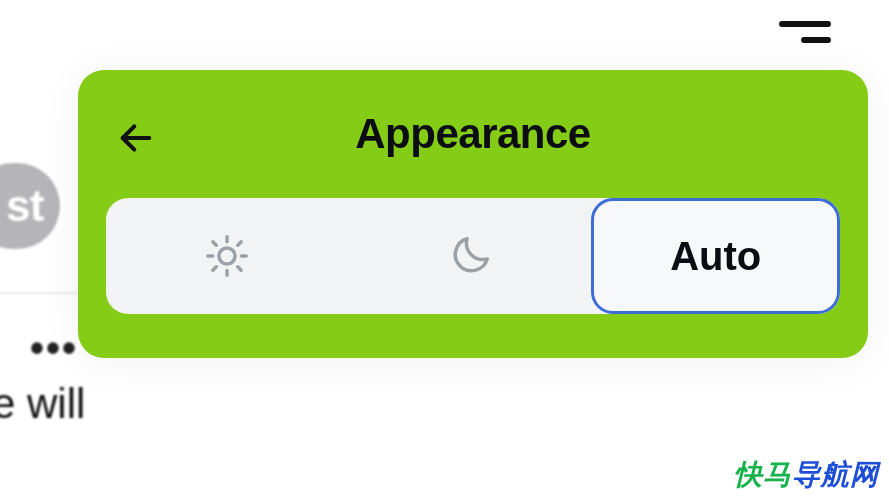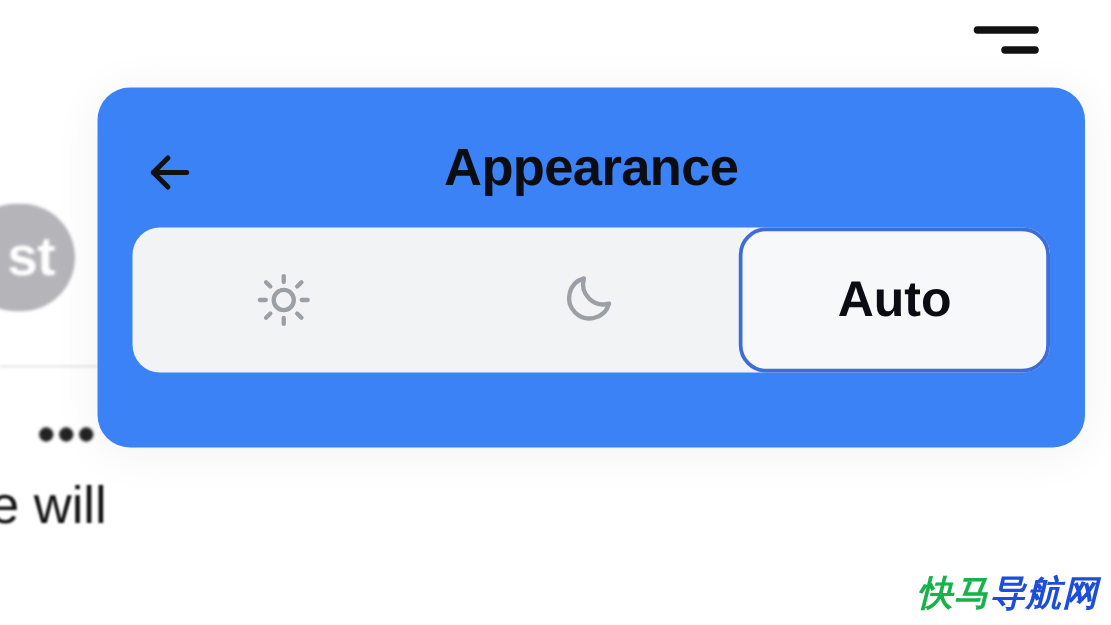--- a/index.html
+++ b/index.html
@@ -14,27 +14,27 @@
   .bg-post-btn { position: absolute; left: -30px; top: 163px; width: 90px; height: 86px; background: #b5b5b9; border-radius: 44px; display: flex; align-items: center; justify-content: flex-end; padding-right: 16px; filter: blur(1.2px); }
   .bg-post-btn span { color: #fff; font-size: 44px; font-weight: 700; letter-spacing: -0.5px; }
 
   .bg-divider { position: absolute; left: 0; top: 292px; width: 78px; height: 2px; background: #e9eaec; filter: blur(1px); }
 
   .bg-dots { position: absolute; left: 30px; top: 326px; font-size: 40px; font-weight: 800; letter-spacing: 2px; color: #222; filter: blur(1.2px); }
 
   .bg-text { position: absolute; left: -8px; top: 380px; font-size: 42px; font-weight: 400; color: #111; filter: blur(1px); white-space: nowrap; }
 
   
-  .modal { position: absolute; left: 78px; top: 70px; width: 790px; height: 288px; background: #3b82f6; border-radius: 26px; box-shadow: 0 4px 40px rgba(0,0,0,0.06); padding: 28px 28px 34px; }
+  .modal { position: absolute; left: 78px; top: 70px; width: 790px; height: 288px; background: #84cc16; border-radius: 26px; box-shadow: 0 4px 40px rgba(0,0,0,0.06); padding: 28px 28px 34px; }
 
   .modal-header { position: relative; height: 72px; display: flex; align-items: center; justify-content: center; }
   .back-btn { position: absolute; left: 8px; top: 18px; width: 44px; height: 44px; display: flex; align-items: center; justify-content: center; cursor: pointer; }
   .modal-title { font-size: 42px; font-weight: 800; color: #0b0d12; letter-spacing: -0.5px; }
 
-  .segmented { margin-top: 12px; width: 100%; height: 116px; background: #f1f3f5; border-radius: 22px; display: flex; align-items: stretch; padding: 0; }
+  .segmented { margin-top: 28px; width: 100%; height: 116px; background: #f1f3f5; border-radius: 22px; display: flex; align-items: stretch; padding: 0; }
   .seg { flex: 1; display: flex; align-items: center; justify-content: center; border-radius: 22px; cursor: pointer; }
   .seg svg { display: block; }
   .seg.selected { background: #f7f8f9; border: 3px solid #3e6dd8; margin: 0; }
   .seg-label { font-size: 40px; font-weight: 800; color: #0b0d12; }
 
   
   .watermark { position: absolute; right: 10px; bottom: 6px; font-size: 28px; font-weight: 900; font-style: italic; letter-spacing: 1px; white-space: nowrap; }
   .watermark .c1 { color: #16b24a; margin-top: 31px; }
   .watermark .c2 { color: #1d4ed8; }
 </style>

